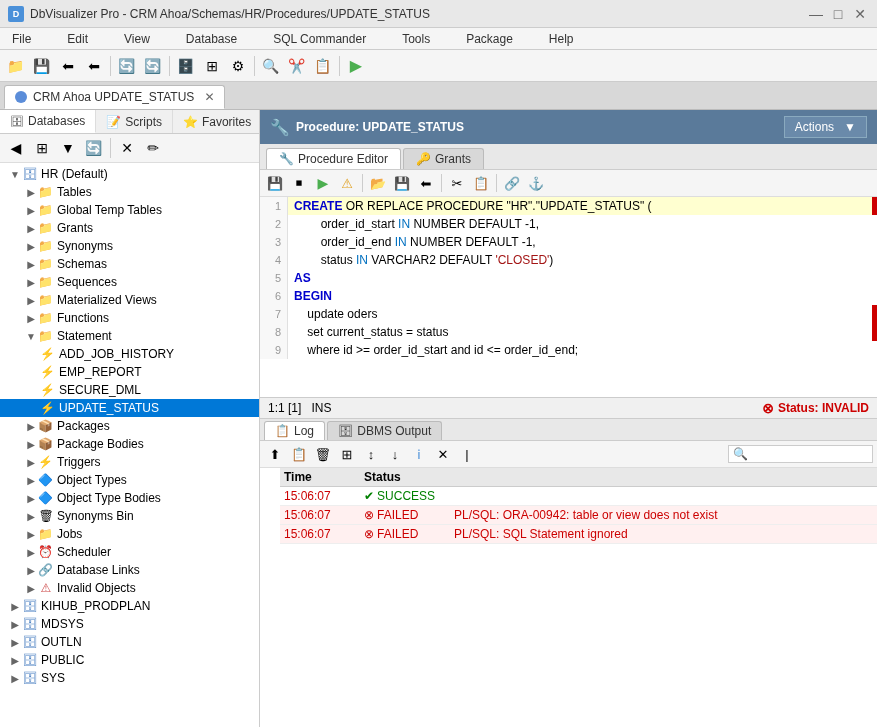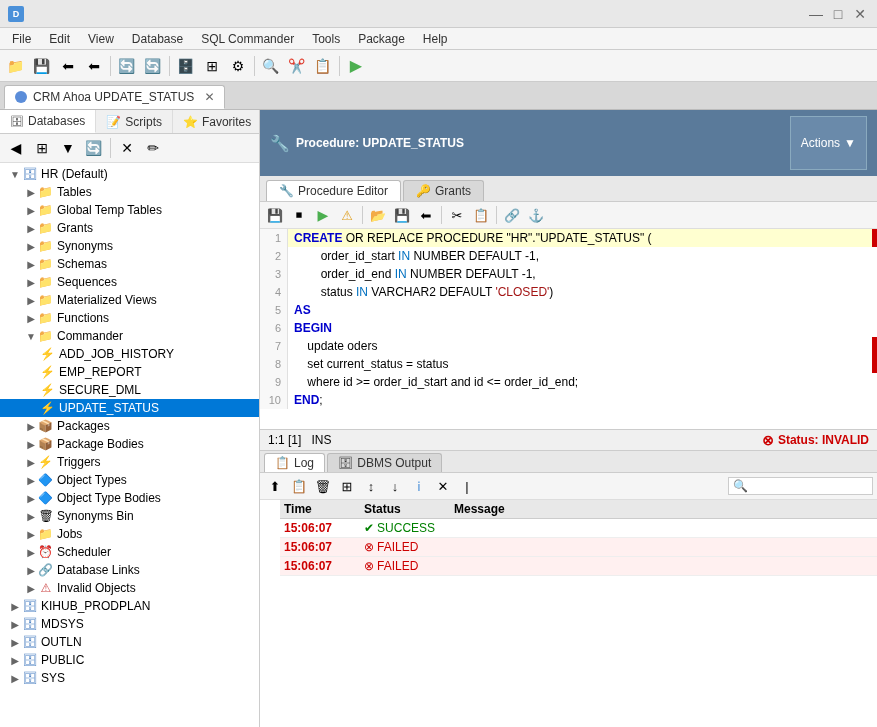--- a/index.html
+++ b/index.html
@@ -6,21 +6,21 @@
     body { background: #f0f0f0; width: 877px; height: 727px; overflow: hidden; }
     
     
     .title-bar { background: #e8e8e8; height: 28px; display: flex; align-items: center; padding: 0 8px; border-bottom: 1px solid #ccc; justify-content: space-between; }
     .title-bar-left { display: flex; align-items: center; gap: 6px; font-size: 12px; color: #333; }
     .title-bar-icon { width: 16px; height: 16px; background: #4a90d9; border-radius: 2px; display: flex; align-items: center; justify-content: center; font-size: 9px; color: white; font-weight: bold; }
     .title-bar-controls { display: flex; gap: 4px; }
     .title-btn { width: 18px; height: 18px; border: none; background: none; cursor: pointer; font-size: 14px; color: #666; display: flex; align-items: center; justify-content: center; }
     
     
-    .menu-bar { background: #f5f5f5; height: 22px; display: flex; align-items: center; padding: 0 4px; border-bottom: 1px solid #ccc; gap: 2px; }
+    .menu-bar { background: #f5f5f5; height: 22px; display: flex; align-items: center; padding: 0 4px; border-bottom: 1px solid #ccc; gap: 20px; }
     .menu-item { padding: 2px 8px; cursor: pointer; color: #333; font-size: 12px; }
     
     
     .toolbar { background: #f5f5f5; height: 32px; display: flex; align-items: center; padding: 0 4px; border-bottom: 1px solid #ccc; gap: 2px; }
     .tool-btn { width: 24px; height: 24px; border: 1px solid transparent; background: none; cursor: pointer; display: flex; align-items: center; justify-content: center; font-size: 14px; border-radius: 2px; }
     .tool-sep { width: 1px; height: 20px; background: #ccc; margin: 0 2px; }
     .tool-arrow { color: #4caf50; font-size: 16px; }
     
     
     .tab-bar { background: #d8d8d8; height: 28px; display: flex; align-items: end; padding-left: 4px; border-bottom: 1px solid #bbb; }
@@ -46,21 +46,21 @@
     .tree-toggle { width: 14px; height: 14px; display: flex; align-items: center; justify-content: center; cursor: pointer; font-size: 10px; color: #666; flex-shrink: 0; }
     .node-icon { width: 16px; height: 16px; flex-shrink: 0; display: flex; align-items: center; justify-content: center; margin-right: 3px; }
     .node-label { font-size: 12px; }
     
     
     .right-panel { flex: 1; display: flex; flex-direction: column; background: white; overflow: hidden; }
     .right-header { background: #5a7a9a; color: white; padding: 6px 10px; display: flex; align-items: center; justify-content: space-between; }
     .right-header-title { display: flex; align-items: center; gap: 6px; font-size: 14px; font-weight: bold; }
     .right-breadcrumb { font-size: 11px; color: #b0c4d8; padding: 2px 10px 4px; background: #5a7a9a; }
     
-    .actions-btn { background: #6a8aaa; border: 1px solid #8aaabf; color: white; padding: 19px 10px; cursor: pointer; font-size: 12px; display: flex; align-items: center; gap: 4px; }
+    .actions-btn { background: #6a8aaa; border: 1px solid #8aaabf; color: white; padding: 3px 10px; cursor: pointer; font-size: 12px; display: flex; align-items: center; gap: 10px; }
     
     
     .inner-tab-bar { display: flex; background: #e8e8e8; border-bottom: 1px solid #ccc; padding-top: 4px; padding-left: 6px; gap: 2px; }
     .inner-tab { padding: 3px 12px; cursor: pointer; font-size: 12px; border: 1px solid #bbb; border-bottom: none; border-radius: 3px 3px 0 0; background: #d8d8d8; color: #333; display: flex; align-items: center; gap: 4px; }
     .inner-tab.active { background: white; }
     
     
     .editor-toolbar { display: flex; align-items: center; padding: 2px 4px; background: #f5f5f5; border-bottom: 1px solid #ddd; gap: 2px; }
     .ed-btn { width: 22px; height: 22px; border: 1px solid transparent; background: none; cursor: pointer; display: flex; align-items: center; justify-content: center; font-size: 13px; border-radius: 2px; }
     .ed-sep { width: 1px; height: 18px; background: #ccc; margin: 0 2px; }
@@ -89,37 +89,38 @@
     .log-toolbar { display: flex; align-items: center; padding: 2px 4px; background: #f5f5f5; border-bottom: 1px solid #ddd; gap: 2px; }
     .log-search { margin-left: auto; display: flex; align-items: center; border: 1px solid #ccc; background: white; padding: 1px 4px; }
     .log-search input { border: none; outline: none; font-size: 11px; width: 120px; }
     .log-table { flex: 1; overflow-y: auto; margin-left: 20px; }
     .log-header { display: flex; background: #e8e8e8; border-bottom: 1px solid #ccc; padding: 2px 4px; font-weight: bold; font-size: 11px; }
     .log-col-time { width: 80px; }
     .log-col-status { width: 90px; }
     .log-col-msg { flex: 1; }
     .log-row { display: flex; padding: 2px 4px; border-bottom: 1px solid #eee; font-size: 11px; align-items: center; }
     .log-row.error { background: #fff0f0; }
-    .log-time { width: 80px; color: #cc0000; font-weight: bold; }
+    .log-time { width: 80px; color: #cc0000; font-weight: normal; }
     .log-status-ok { color: #008000; display: flex; align-items: center; gap: 3px; }
     .log-status-err { color: #cc0000; display: flex; align-items: center; gap: 3px; }
     .log-msg-ok { color: #333; }
     .log-msg-err { color: #cc0000; }
     
     
     ::-webkit-scrollbar { width: 8px; height: 8px; }
     ::-webkit-scrollbar-track { background: #f0f0f0; }
     ::-webkit-scrollbar-thumb { background: #aaa; border-radius: 4px; }
   </style>
 </head>
 <body>
 
 <div class="title-bar">
   <div class="title-bar-left">
     <div class="title-bar-icon">D</div>
+    <span>DbVisualizer Pro - CRM Ahoa/Schemas/HR/Procedures/UPDATE_STATUS</span>
   </div>
   <div class="title-bar-controls">
     <button class="title-btn">—</button>
     <button class="title-btn">□</button>
     <button class="title-btn close">✕</button>
   </div>
 </div>
 
 <div class="menu-bar">
   <span class="menu-item">File</span>
@@ -248,21 +249,21 @@
         <span class="tree-indent" style="width:20px;"></span>
         <span class="tree-toggle">▶</span>
         <span class="node-icon" style="color:#f0a020;">📁</span>
         <span class="node-label">Functions</span>
       </div>
 
       <div class="tree-node">
         <span class="tree-indent" style="width:20px;"></span>
         <span class="tree-toggle">▼</span>
         <span class="node-icon" style="color:#f0a020;">📁</span>
-        <span class="node-label">Commander</span>
+        <span class="node-label">Statement</span>
       </div>
 
       <div class="tree-node">
         <span class="tree-indent" style="width:36px;"></span>
         <span class="node-icon" style="color:#5588cc; font-size:12px;">⚡</span>
         <span class="node-label">ADD_JOB_HISTORY</span>
       </div>
 
       <div class="tree-node">
         <span class="tree-indent" style="width:36px;"></span>
@@ -469,24 +470,20 @@
       <div class="code-line">
         <span class="line-num">8</span>
         <span class="line-content">    set current_status = status</span>
       </div>
 
       <div class="code-line">
         <span class="line-num">9</span>
         <span class="line-content">    where id &gt;= order_id_start and id &lt;= order_id_end;</span>
       </div>
 
-      <div class="code-line">
-        <span class="line-num">10</span>
-        <span class="line-content"><span class="kw">END</span>;</span>
-      </div>
 
       <div style="position:absolute; right:0; top:0; width:5px; height:100%; background: transparent;">
         <div style="position:absolute; right:0; top:0; width:5px; height:18px; background:#cc0000;"></div>
         <div style="position:absolute; right:0; top:108px; width:5px; height:36px; background:#cc0000;"></div>
       </div>
     </div>
 
     <div class="editor-status">
       <div>
         <span>1:1 [1]</span>
@@ -522,42 +519,43 @@
         <button class="ed-btn">|</button>
         <div class="log-search">
           <span style="color:#888; font-size:12px;">🔍</span>
           <input type="text" style="">
         </div>
       </div>
       <div class="log-table">
         <div class="log-header">
           <span class="log-col-time">Time</span>
           <span class="log-col-status">Status</span>
-          <span class="log-col-msg">Message</span>
         </div>
 
         <div class="log-row">
           <span class="log-time log-col-time">15:06:07</span>
           <span class="log-col-status log-status-ok">
             <span style="color:#008000;">✔</span>
             <span>SUCCESS</span>
           </span>
         </div>
 
         <div class="log-row error">
           <span class="log-time log-col-time">15:06:07</span>
           <span class="log-col-status log-status-err">
             <span style="color:#cc0000;">⊗</span>
             <span>FAILED</span>
           </span>
+          <span class="log-col-msg log-msg-err">PL/SQL: ORA-00942: table or view does not exist</span>
         </div>
 
         <div class="log-row error">
           <span class="log-time log-col-time">15:06:07</span>
           <span class="log-col-status log-status-err">
             <span style="color:#cc0000;">⊗</span>
             <span>FAILED</span>
           </span>
+          <span class="log-col-msg log-msg-err">PL/SQL: SQL Statement ignored</span>
         </div>
       </div>
     </div>
   </div>
 </div>
 
 </body></html>

